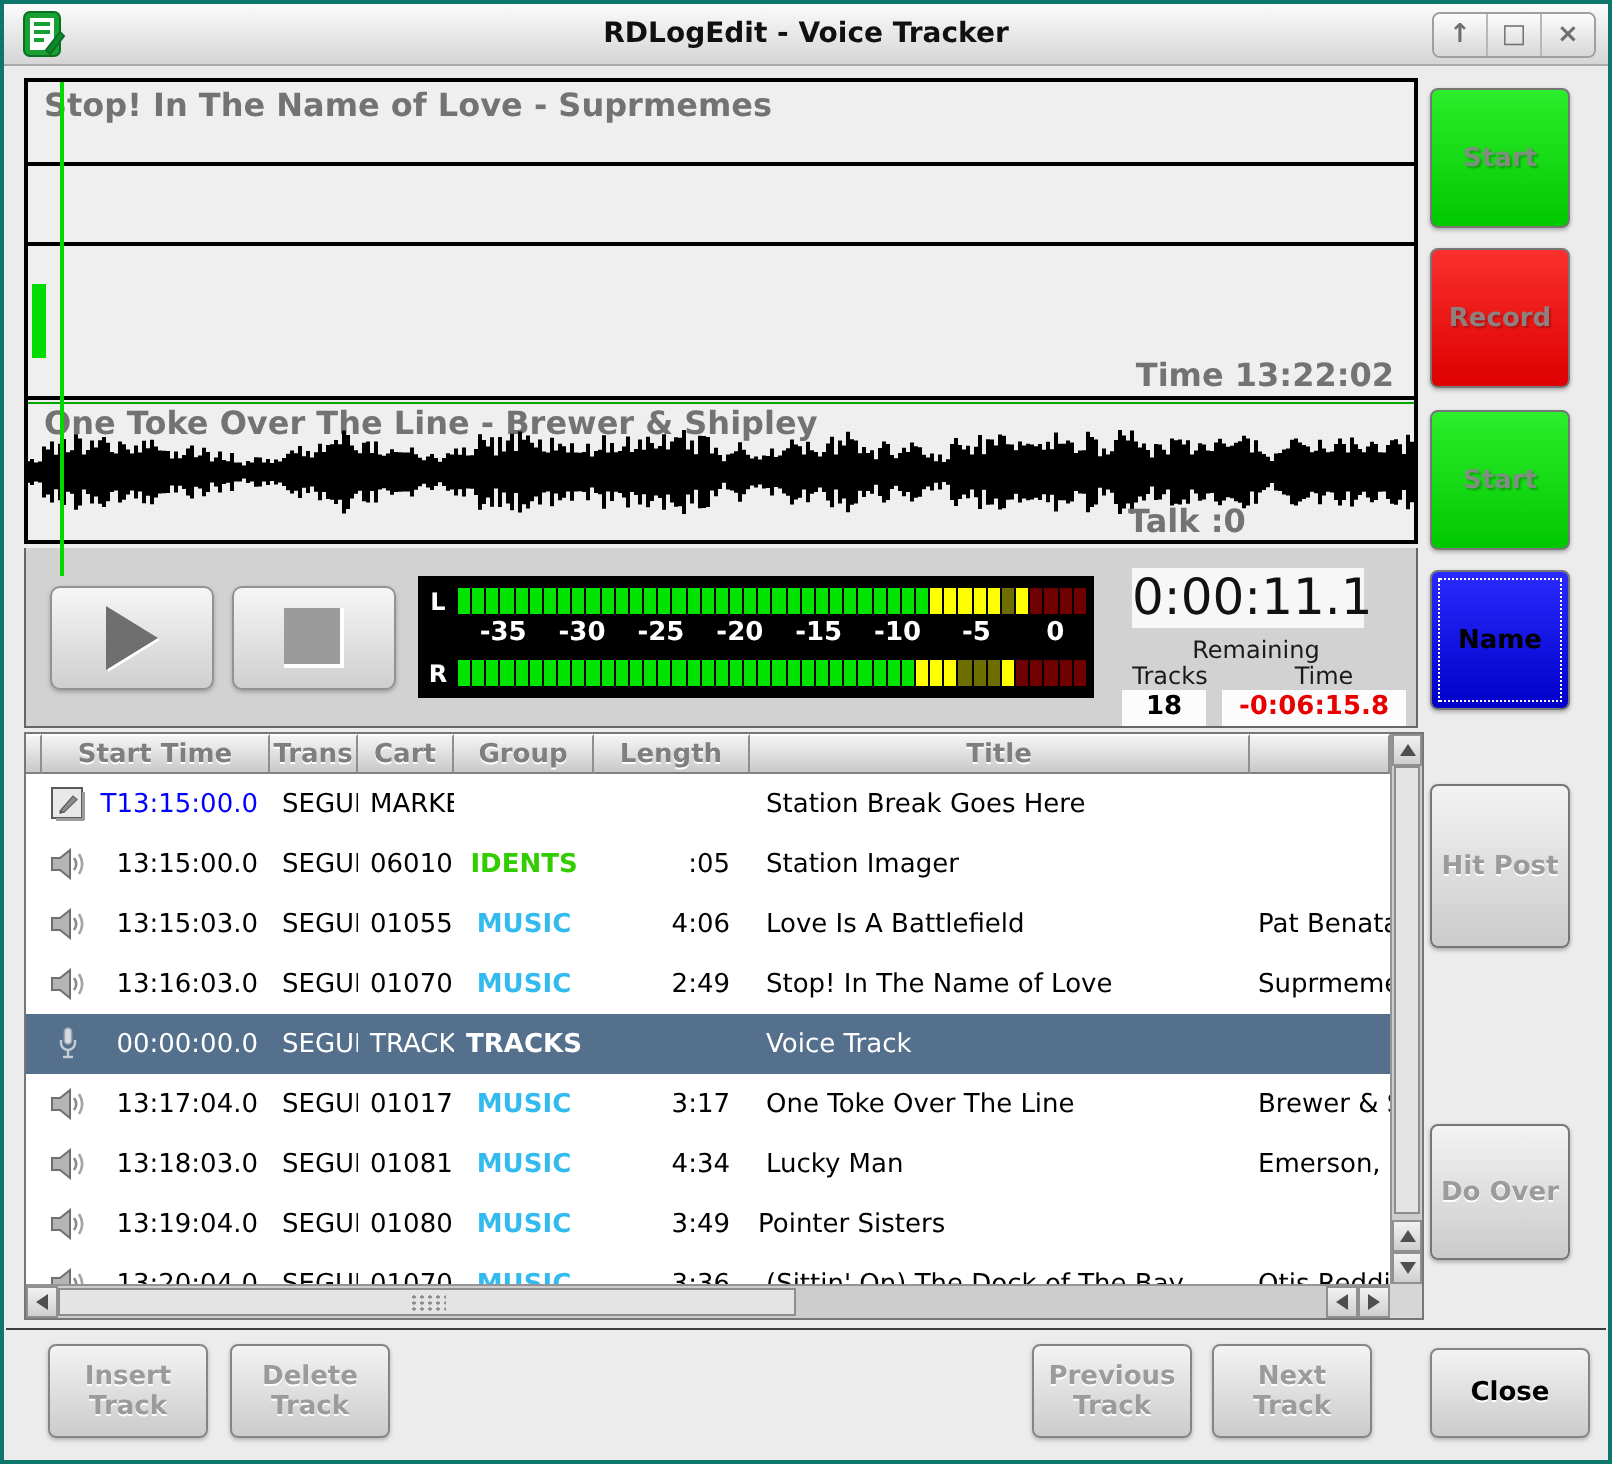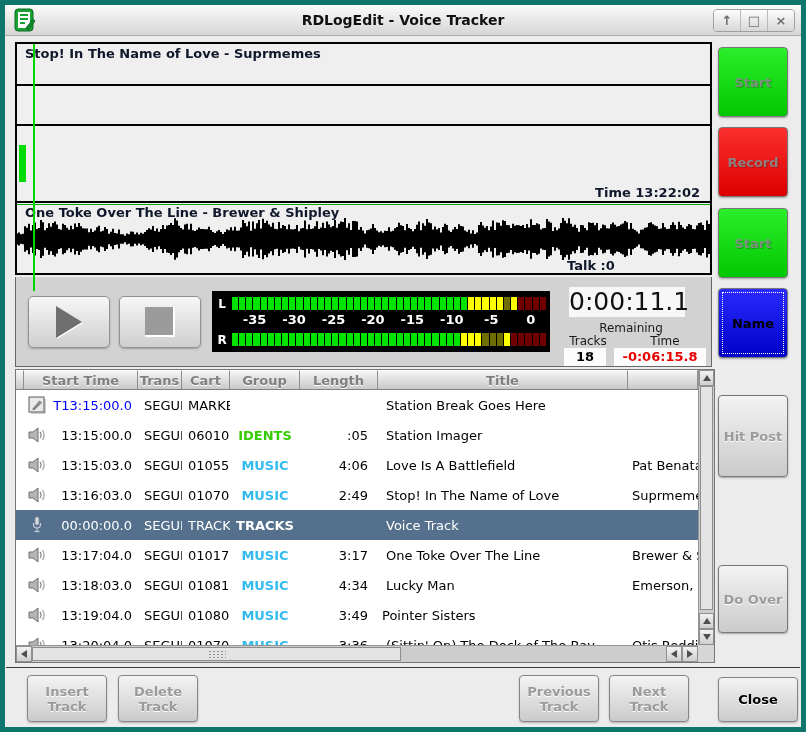--- a/index.html
+++ b/index.html
@@ -1,38 +1,38 @@
 <!DOCTYPE html>
 <html><head>
 <meta charset="utf-8">
 <style>
   html,body{margin:0;padding:0;}
   body{width:806px;height:732px;position:relative;background:#ececec;
        font-family:"DejaVu Sans","Liberation Sans",sans-serif;overflow:hidden;}
-  #window{position:absolute;inset:0;border:5px solid #0f766e;box-sizing:border-box;background:#ececec;}
+  #window{position:absolute;inset:0;border:2px solid #0f766e;box-sizing:border-box;background:#ececec;}
 
   
   .titlebar{position:absolute;left:0;top:0;right:0;height:30px;
             background:linear-gradient(#fbfbfb,#d5d5d5);border-bottom:1px solid #aaa;
             display:flex;align-items:center;}
   .title-text{flex:1;text-align:center;font-weight:bold;font-size:14px;color:#101010;}
   .app-icon{position:absolute;left:8px;top:3px;width:24px;height:24px;}
   .win-controls{position:absolute;right:6px;top:4px;display:flex;border:1px solid #9f9f9f;
                 border-radius:4px;overflow:hidden;background:#e8e8e8;}
   .win-btn{width:26px;height:21px;display:flex;align-items:center;justify-content:center;
            color:#6e6e6e;font-size:13px;font-weight:bold;
            background:linear-gradient(#fdfdfd,#d7d7d7);border-left:1px solid #b8b8b8;}
   .win-btn:first-child{border-left:none;}
 
   
   .wave-area{position:absolute;left:10px;top:37px;width:697px;height:233px;
              border:2px solid #000;box-sizing:border-box;background:#efefef;}
   .band{position:relative;border-bottom:2px solid #000;overflow:hidden;}
   .band1{height:40px;} .band2{height:38px;} .band3{height:75px;} .band4{height:70px;border-bottom:none;}
-  .red-overlay{color:#0f172a;font-weight:bold;font-size:13px;white-space:nowrap;}
+  .red-overlay{color:#737373;font-weight:bold;font-size:16px;white-space:nowrap;}
   .band-title{position:absolute;left:8px;top:2px;}
   .time-overlay{position:absolute;right:10px;bottom:1px;}
   .talk-overlay{position:absolute;left:550px;bottom:0;}
   .greenbar{position:absolute;left:2px;top:19px;width:7px;height:37px;background:#00dc00;}
   .greenline{position:absolute;left:0;right:0;top:1px;height:1px;background:#00a800;}
   .wave-svg{position:absolute;left:0;top:13px;width:693px;height:46px;}
   .playhead{position:absolute;left:28px;top:39px;width:2px;height:247px;background:#00d800;z-index:6;}
 
   
   .transport{position:absolute;left:10px;top:272px;width:697px;height:90px;background:#d2d2d2;

